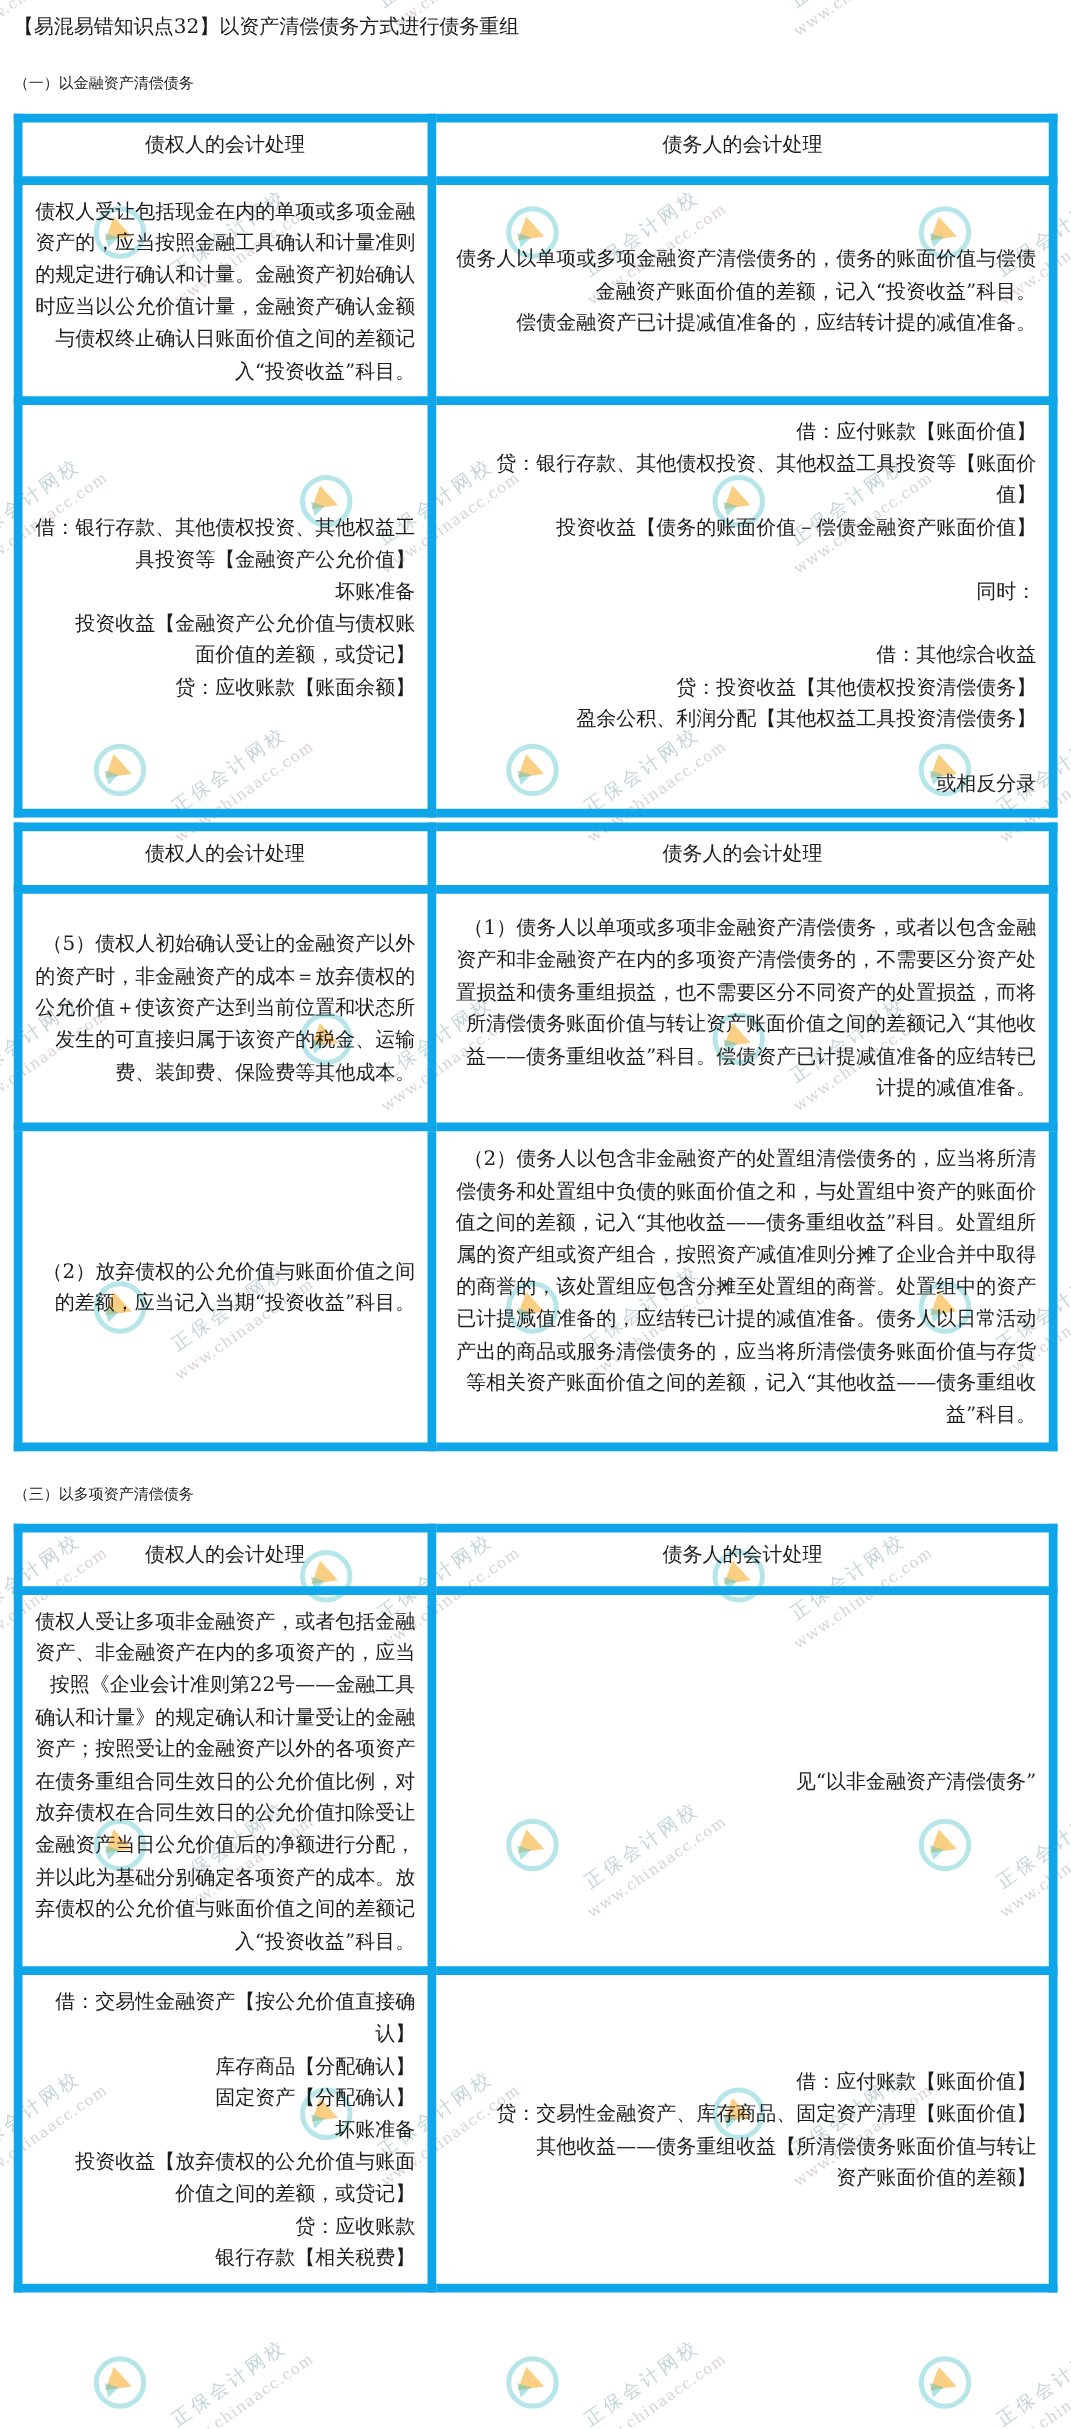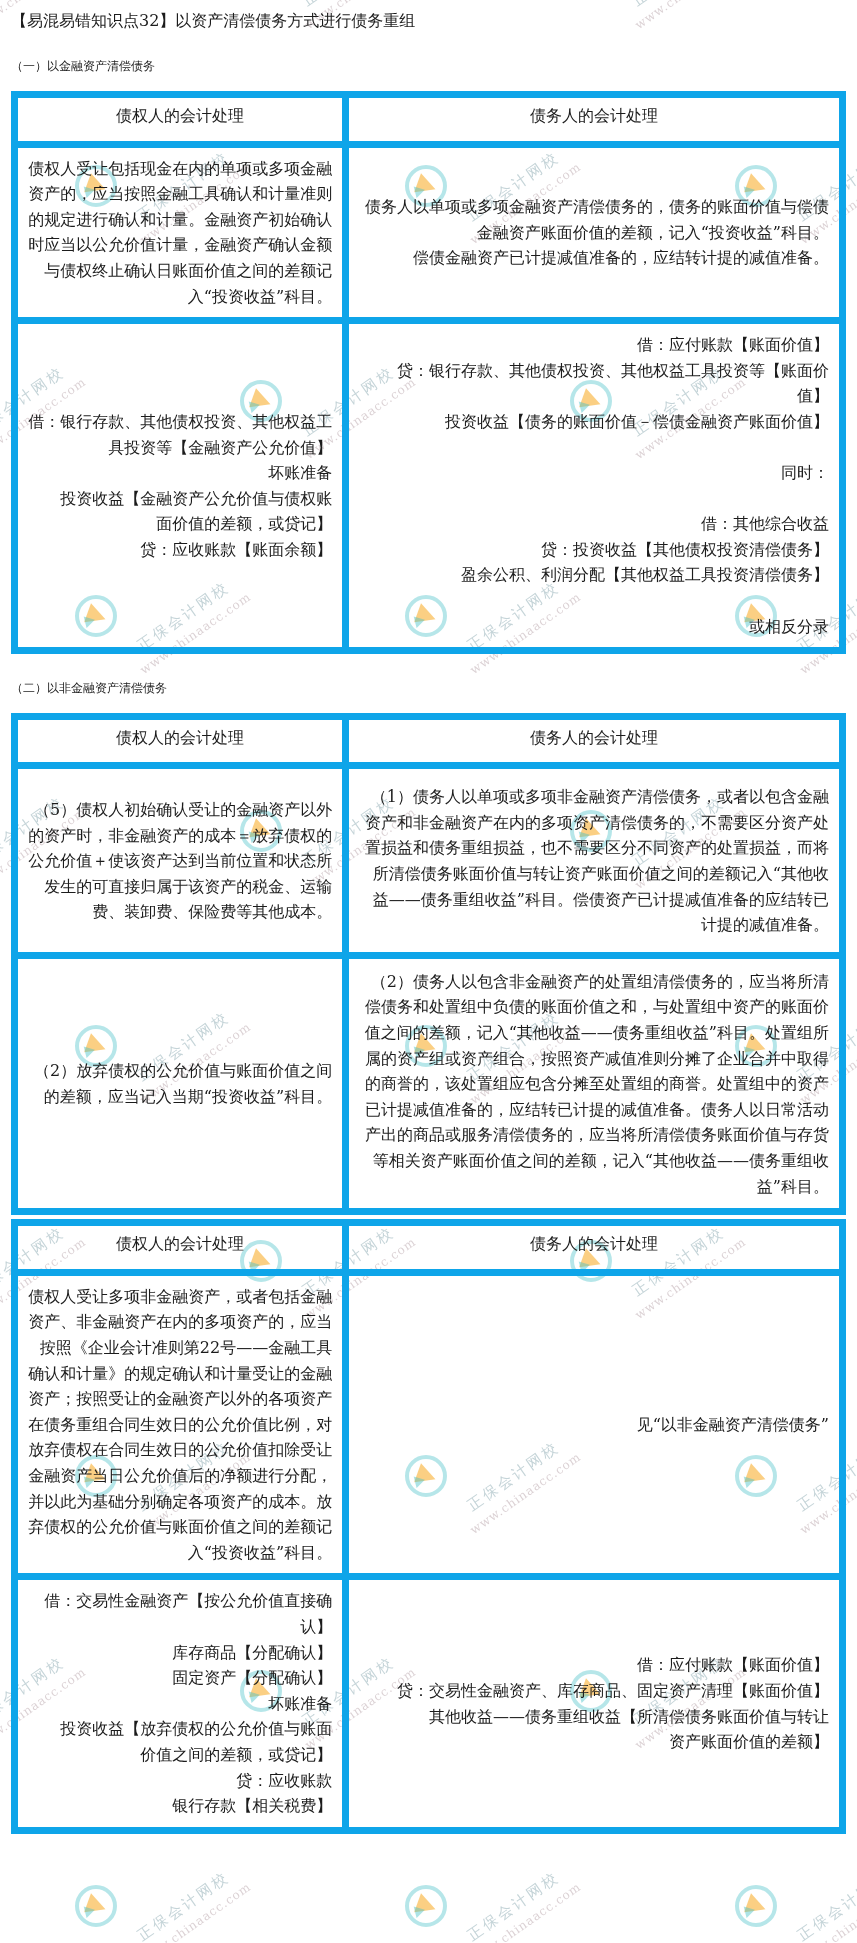--- a/index.html
+++ b/index.html
@@ -441,21 +441,20 @@
 
 借：其他综合收益
 　　贷：投资收益【其他债权投资清偿债务】
 　　　　盈余公积、利润分配【其他权益工具投资清偿债务】
 
 或相反分录</td>
         </tr>
       </tbody>
     </table>
 
-    <h2 class="sec-heading">（二）以非金融资产清偿债务</h2>
     <table class="acct-table">
       <colgroup>
           <col class="col-l">
           <col class="col-r">
         </colgroup>
       <thead>
         <tr class="h-header">
           <th>债权人的会计处理</th>
           <th>债务人的会计处理</th>
         </tr>
@@ -465,20 +464,21 @@
           <td>（5）债权人初始确认受让的金融资产以外的资产时，非金融资产的成本＝放弃债权的公允价值＋使该资产达到当前位置和状态所发生的可直接归属于该资产的税金、运输费、装卸费、保险费等其他成本。</td>
           <td>（1）债务人以单项或多项非金融资产清偿债务，或者以包含金融资产和非金融资产在内的多项资产清偿债务的，不需要区分资产处置损益和债务重组损益，也不需要区分不同资产的处置损益，而将所清偿债务账面价值与转让资产账面价值之间的差额记入“其他收益——债务重组收益”科目。偿债资产已计提减值准备的应结转已计提的减值准备。</td>
         </tr>
         <tr class="t2r2">
           <td>（2）放弃债权的公允价值与账面价值之间的差额，应当记入当期“投资收益”科目。</td>
           <td>（2）债务人以包含非金融资产的处置组清偿债务的，应当将所清偿债务和处置组中负债的账面价值之和，与处置组中资产的账面价值之间的差额，记入“其他收益——债务重组收益”科目。处置组所属的资产组或资产组合，按照资产减值准则分摊了企业合并中取得的商誉的，该处置组应包含分摊至处置组的商誉。处置组中的资产已计提减值准备的，应结转已计提的减值准备。债务人以日常活动产出的商品或服务清偿债务的，应当将所清偿债务账面价值与存货等相关资产账面价值之间的差额，记入“其他收益——债务重组收益”科目。</td>
         </tr>
       </tbody>
     </table>
 
+    <h2 class="sec-heading">（三）以多项资产清偿债务</h2>
     <table class="acct-table">
       <colgroup>
           <col class="col-l">
           <col class="col-r">
         </colgroup>
       <thead>
         <tr class="h-header">
           <th>债权人的会计处理</th>
           <th>债务人的会计处理</th>
         </tr>

